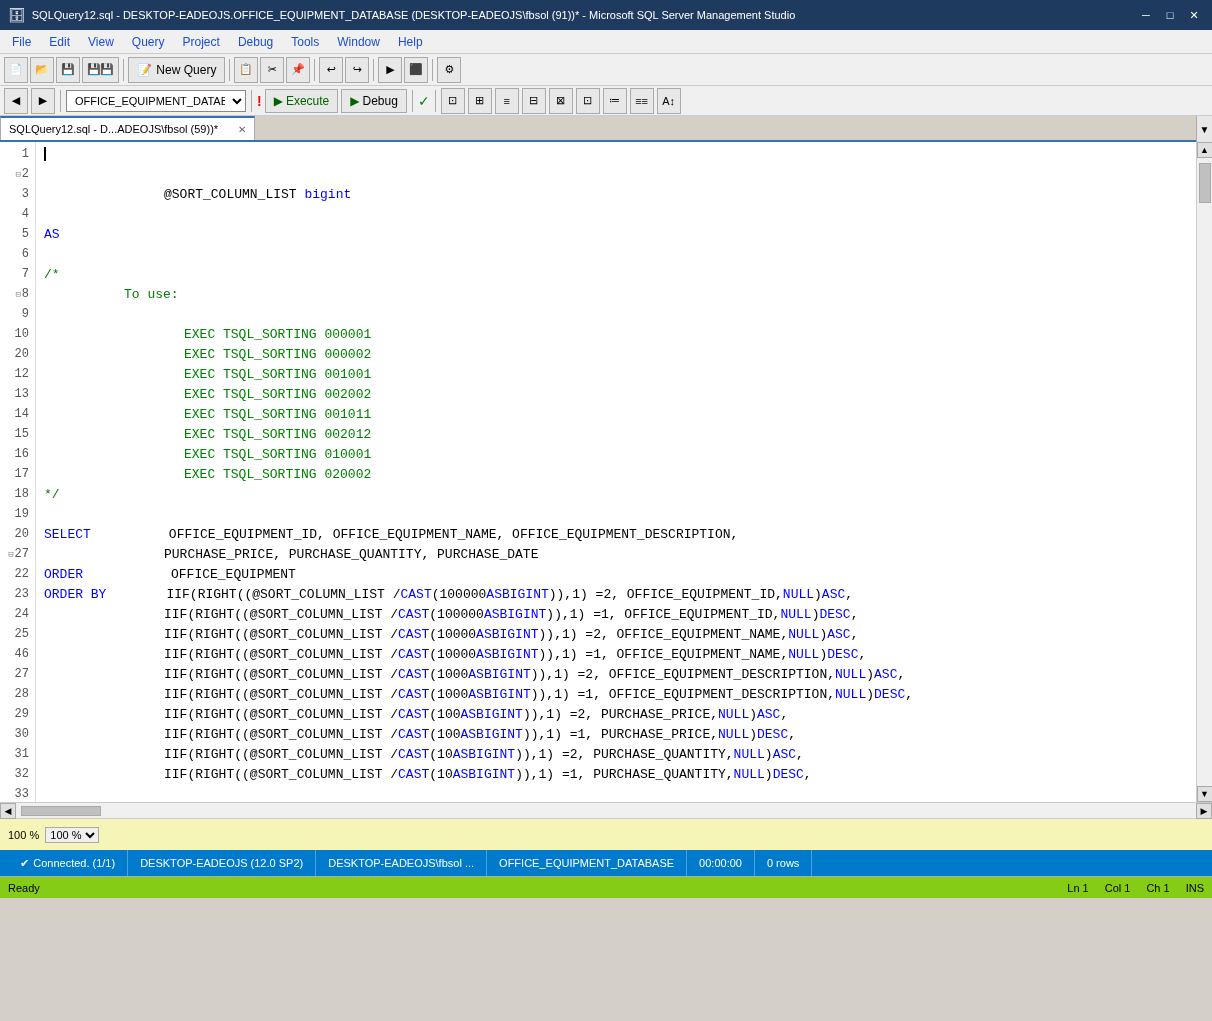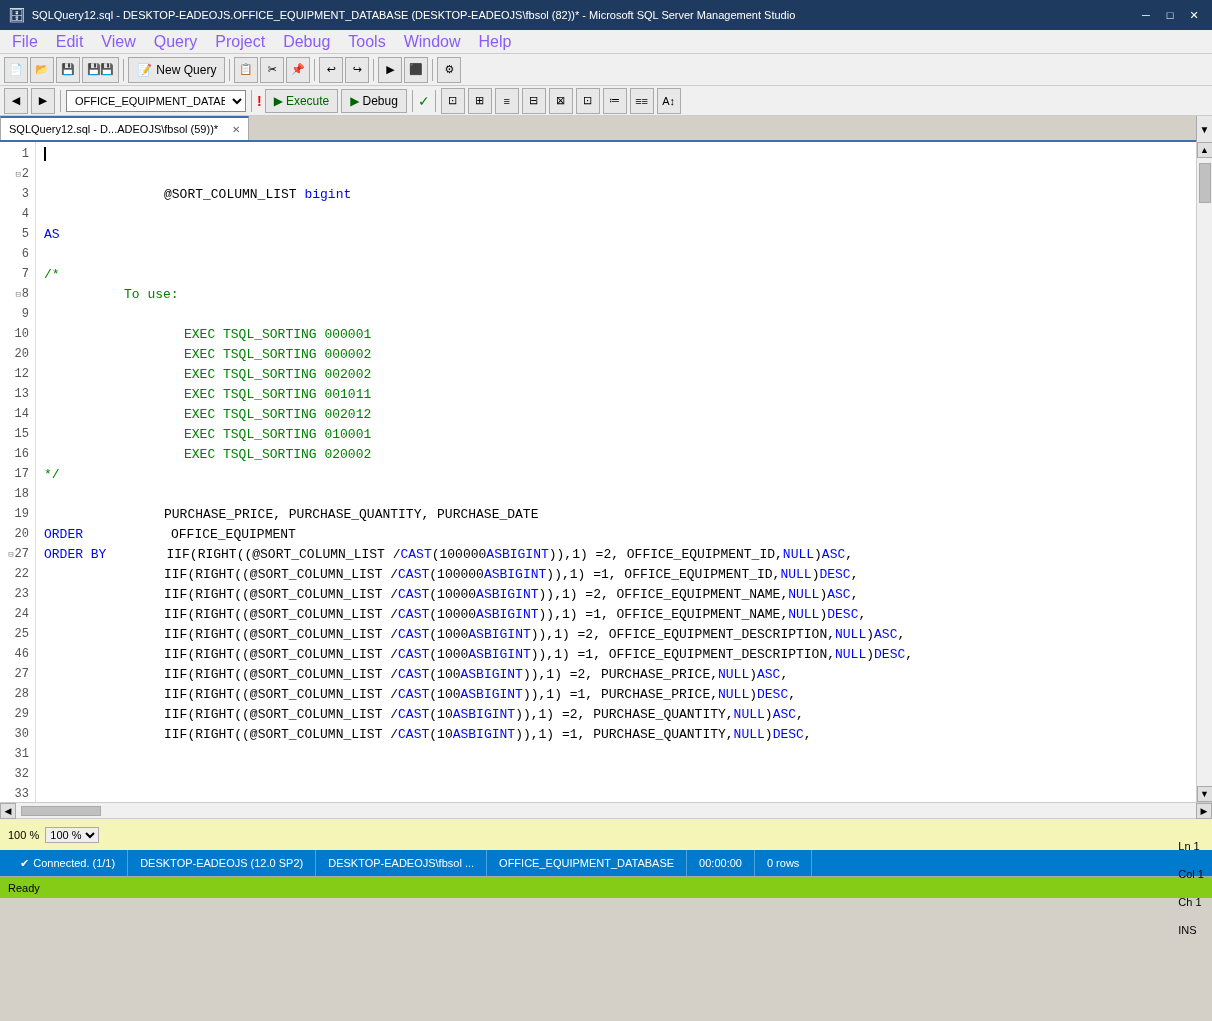--- a/index.html
+++ b/index.html
@@ -29,22 +29,22 @@
       height: 24px;
       display: flex;
       align-items: center;
       padding: 0 4px;
       gap: 2px;
       border-bottom: 1px solid #ccc;
     }
     .menu-item {
       padding: 2px 8px;
       cursor: pointer;
-      font-size: 16px;
-      color: #8b5cf6;
+      font-size: 12px;
+      color: #1d4ed8;
     }
 
     
     .toolbar {
       background: #f0f0f0;
       height: 32px;
       display: flex;
       align-items: center;
       padding: 2px 4px;
       gap: 2px;
@@ -121,21 +121,21 @@
       position: relative;
     }
     .tab {
       background: #e8e8e8;
       border: 1px solid #aaa;
       border-bottom: none;
       height: 22px;
       padding: 0 8px;
       display: flex;
       align-items: center;
-      gap: 14px;
+      gap: 20px;
       font-size: 11px;
       cursor: pointer;
     }
     .tab.active {
       background: white;
       border-top: 2px solid #3c6eb4;
       height: 24px;
     }
     .tab-close { font-size: 10px; color: #666; cursor: pointer; }
     #tab-scroll-btn {
@@ -260,29 +260,29 @@
     #ready-bar {
       background: #84cc16;
       height: 22px;
       display: flex;
       align-items: center;
       justify-content: space-between;
       padding: 0 8px;
       border-top: 1px solid #aaa;
     }
     .ready-left { font-size: 11px; color: #000; }
-    .ready-right { display: flex; gap: 16px; font-size: 11px; color: #000; flex-direction: column; }
+    .ready-right { display: flex; gap: 16px; font-size: 11px; color: #000; }
   </style>
 </head>
 <body>
 
 <div id="title-bar">
   <div class="title-text">
     <span style="font-size:14px;">🗄</span>
-    <span style="font-size:11px;">SQLQuery12.sql - DESKTOP-EADEOJS.OFFICE_EQUIPMENT_DATABASE (DESKTOP-EADEOJS\fbsol (82))* - Microsoft SQL Server Management Studio</span>
+    <span style="font-size:11px;">SQLQuery12.sql - DESKTOP-EADEOJS.OFFICE_EQUIPMENT_DATABASE (DESKTOP-EADEOJS\fbsol (91))* - Microsoft SQL Server Management Studio</span>
   </div>
   <div class="window-controls">
     <div class="win-btn">─</div>
     <div class="win-btn">□</div>
     <div class="win-btn">✕</div>
   </div>
 </div>
 
 <div id="menu-bar">
   <span class="menu-item">File</span>
@@ -502,20 +502,24 @@
     <div class="code-line">
       <span style="padding-left:140px;"></span>
         <span class="comment">EXEC TSQL_SORTING 000001</span>
     </div>
     <div class="code-line">
       <span style="padding-left:140px;"></span>
         <span class="comment">EXEC TSQL_SORTING 000002</span>
     </div>
     <div class="code-line">
       <span style="padding-left:140px;"></span>
+        <span class="comment">EXEC TSQL_SORTING 001001</span>
+    </div>
+    <div class="code-line">
+      <span style="padding-left:140px;"></span>
         <span class="comment">EXEC TSQL_SORTING 002002</span>
     </div>
     <div class="code-line">
       <span style="padding-left:140px;"></span>
         <span class="comment">EXEC TSQL_SORTING 001011</span>
     </div>
     <div class="code-line">
       <span style="padding-left:140px;"></span>
         <span class="comment">EXEC TSQL_SORTING 002012</span>
     </div>
@@ -527,20 +531,25 @@
       <span style="padding-left:140px;"></span>
         <span class="comment">EXEC TSQL_SORTING 020002</span>
     </div>
 
     <div class="code-line">
       <span class="comment">*/</span>
     </div>
 
     <div class="code-line"></div>
 
+    <div class="code-line">
+      <span class="kw-blue">SELECT</span>
+        <span class="plain">&nbsp;&nbsp;&nbsp;&nbsp;&nbsp;&nbsp;&nbsp;&nbsp;&nbsp;&nbsp;</span>
+        <span class="plain">OFFICE_EQUIPMENT_ID, OFFICE_EQUIPMENT_NAME, OFFICE_EQUIPMENT_DESCRIPTION,</span>
+    </div>
 
     <div class="code-line">
       <span style="padding-left:120px;"></span>
         <span class="plain">PURCHASE_PRICE, PURCHASE_QUANTITY, PURCHASE_DATE</span>
     </div>
 
     <div class="code-line">
       <span class="kw-blue">ORDER</span>
         <span style="padding-left:88px;"></span>
         <span class="plain">OFFICE_EQUIPMENT</span>

